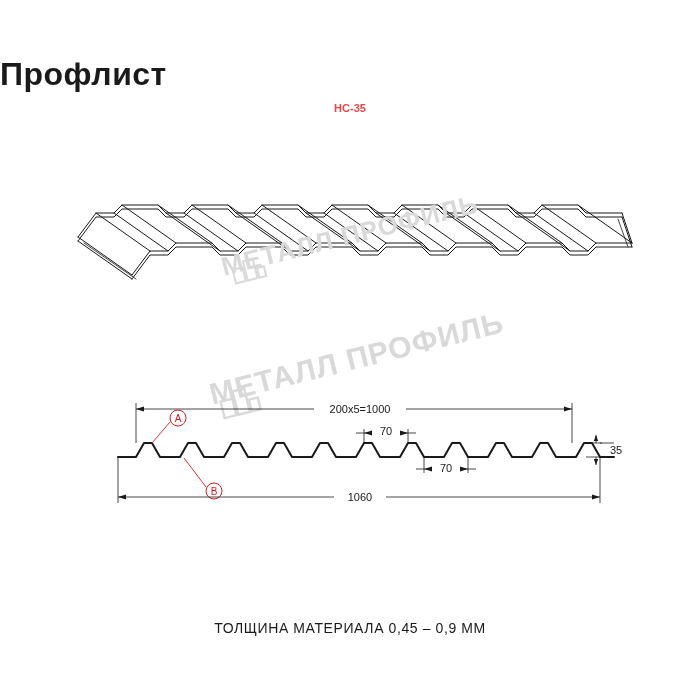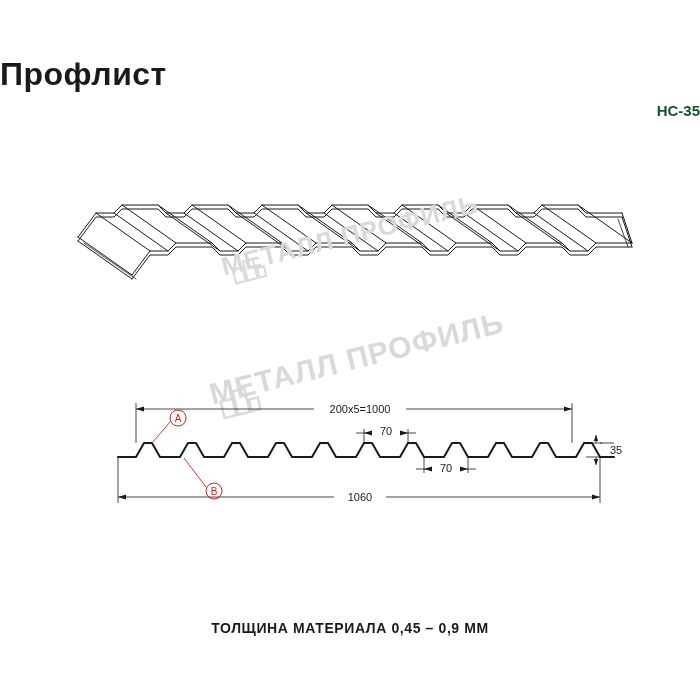--- a/index.html
+++ b/index.html
@@ -29,24 +29,24 @@
     font-size: 32px;
     font-weight: bold;
     letter-spacing: 0.5px;
     color: #1a1a1a;
   }
   .subtitle {
     position: absolute;
     top: 102px;
     left: 0;
     width: 700px;
-    text-align: right;
-    font-size: 15px;
+    text-align: center;
+    font-size: 11px;
     font-weight: bold;
-    color: #14532d;
+    color: #ef4444;
   }
   .iso-wrap {
     position: absolute;
     top: 175px;
     left: 70px;
     width: 560px;
     height: 140px;
   }
   .draw-wrap {
     position: absolute;
@@ -55,21 +55,21 @@
     width: 520px;
     height: 130px;
   }
   .footnote {
     position: absolute;
     top: 620px;
     left: 0;
     width: 700px;
     text-align: center;
     font-size: 14px;
-    font-weight: bold;
+    font-weight: normal;
     letter-spacing: 0.6px;
     color: #1a1a1a;
   }
   
   .wm {
     position: absolute;
     pointer-events: none;
     user-select: none;
     color: #d9d9d9;
     font-weight: bold;

